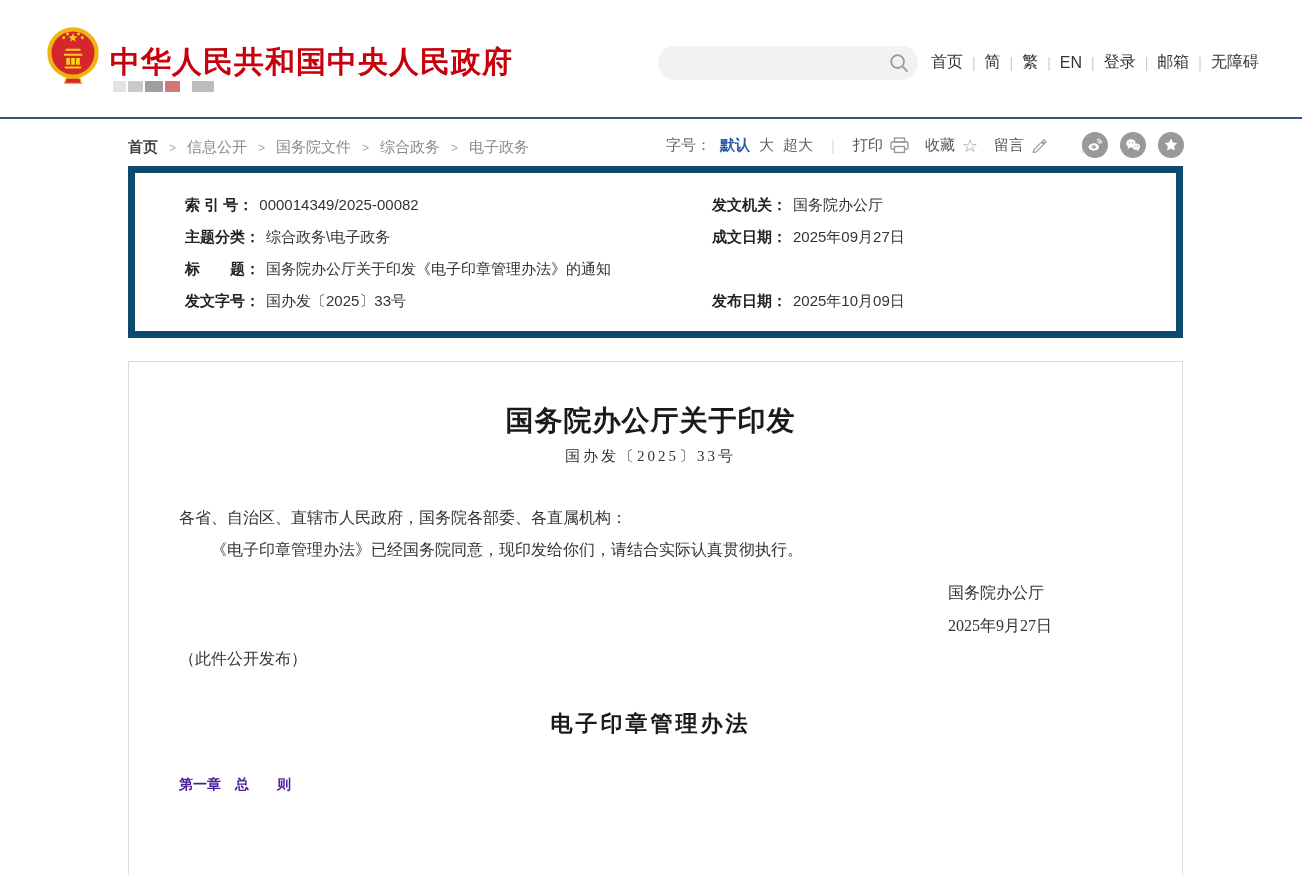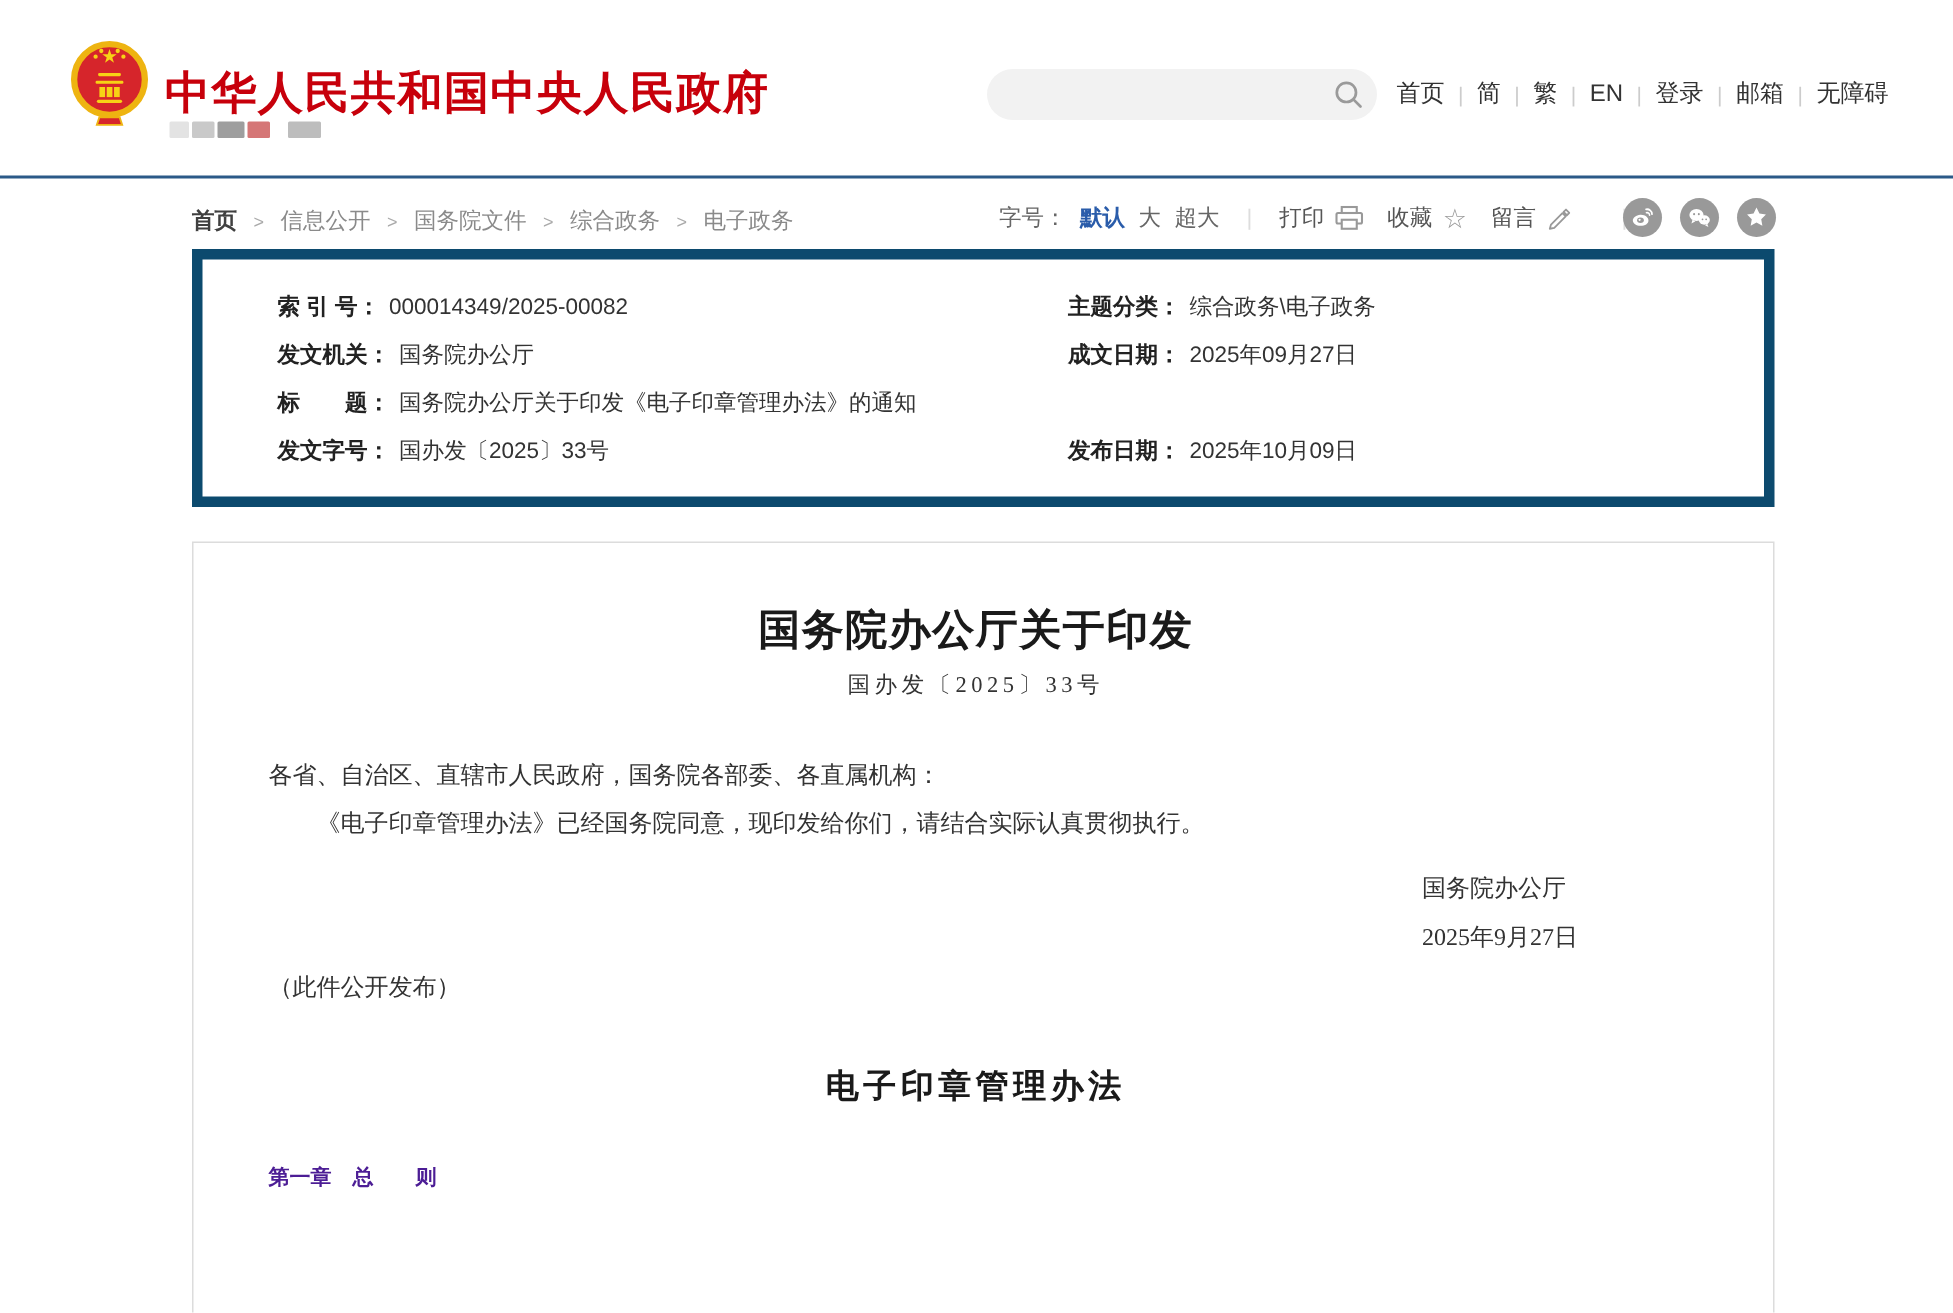--- a/index.html
+++ b/index.html
@@ -198,24 +198,24 @@
       </span>
     </div>
   </div>
 
   <div class="meta-box">
     <div class="meta-grid">
       <div class="meta-cell">
         <span class="meta-label">索 引 号：</span><span class="meta-value">000014349/2025-00082</span>
       </div>
       <div class="meta-cell">
+        <span class="meta-label">发文机关：</span><span class="meta-value">国务院办公厅</span>
+      </div>
+      <div class="meta-cell">
         <span class="meta-label">主题分类：</span><span class="meta-value">综合政务\电子政务</span>
-      </div>
-      <div class="meta-cell">
-        <span class="meta-label">发文机关：</span><span class="meta-value">国务院办公厅</span>
       </div>
       <div class="meta-cell">
         <span class="meta-label">成文日期：</span><span class="meta-value">2025年09月27日</span>
       </div>
       <div class="meta-cell full">
         <span class="meta-label">标　　题：</span><span class="meta-value">国务院办公厅关于印发《电子印章管理办法》的通知</span>
       </div>
       <div class="meta-cell">
         <span class="meta-label">发文字号：</span><span class="meta-value">国办发〔2025〕33号</span>
       </div>

